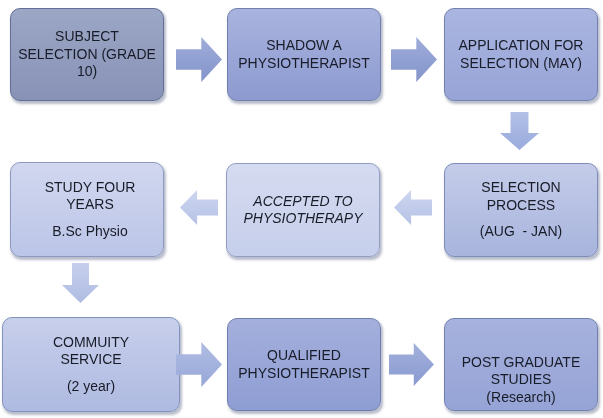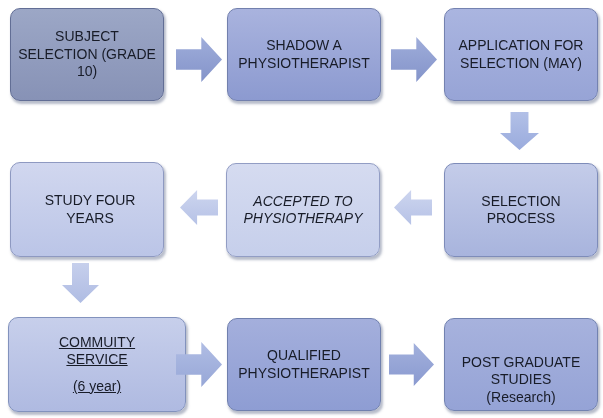--- a/index.html
+++ b/index.html
@@ -32,21 +32,21 @@
   .right{clip-path:polygon(0 27%,55% 27%,55% 0,100% 50%,55% 100%,55% 73%,0 73%);}
   .left{clip-path:polygon(100% 27%,45% 27%,45% 0,0 50%,45% 100%,45% 73%,100% 73%);}
   .down{clip-path:polygon(27% 0,73% 0,73% 55%,100% 55%,50% 100%,0 55%,27% 55%);}
 
   .b1{left:10px;top:8px;width:154px;height:93px;}
   .b2{left:227px;top:8px;width:154px;height:93px;}
   .b3{left:444px;top:8px;width:154px;height:93px;align-items:center;}
   .b4{left:10px;top:162px;width:154px;height:95px;padding-left:12px;}
   .b5{left:226px;top:163px;width:154px;height:94px;}
   .b6{left:444px;top:163px;width:154px;height:94px;}
-  .b7{left:8px;top:317px;width:178px;height:95px;text-decoration:underline;}
+  .b7{left:2px;top:317px;width:178px;height:95px;}
   .b8{left:227px;top:318px;width:154px;height:93px;}
   .b9{left:444px;top:318px;width:154px;height:93px;}
 
   .ar1{left:176px;top:37px;width:46px;height:45px;}
   .ar2{left:391px;top:37px;width:46px;height:45px;}
   .ad1{left:500px;top:112px;width:39px;height:38px;}
   .al1{left:394px;top:190px;width:38px;height:35px;}
   .al2{left:180px;top:190px;width:38px;height:35px;}
   .ad2{left:62px;top:263px;width:37px;height:40px;}
   .ar3{left:176px;top:342px;width:46px;height:45px;}
@@ -71,38 +71,40 @@
   <div class="box b3" style="background: linear-gradient(rgb(170, 181, 224), rgb(151, 164, 214)); border-color: rgb(116, 130, 176);">
     <div class="main">APPLICATION FOR
 SELECTION (MAY)</div>
   </div>
 
   <div class="arrow down ad1" style="background: linear-gradient(rgb(178, 192, 231), rgb(154, 171, 221));"></div>
 
   <div class="box b4" style="background: linear-gradient(rgb(209, 215, 239), rgb(187, 197, 231)); border-color: rgb(142, 153, 193);">
     <div class="main">STUDY FOUR
 YEARS</div>
+    <div class="sub">B.Sc Physio</div>
   </div>
   <div class="arrow left al2" style="background: linear-gradient(rgb(205, 213, 239), rgb(182, 194, 230));"></div>
   <div class="box b5" style="background: linear-gradient(rgb(213, 219, 240), rgb(198, 207, 235)); border-color: rgb(146, 157, 196); font-style: italic;">
     <div class="main">ACCEPTED TO
 PHYSIOTHERAPY</div>
   </div>
   <div class="arrow left al1" style="background: linear-gradient(rgb(205, 213, 239), rgb(182, 194, 230));"></div>
   <div class="box b6" style="background: linear-gradient(rgb(196, 204, 233), rgb(168, 180, 221)); border-color: rgb(126, 140, 185);">
     <div class="main">SELECTION
 PROCESS</div>
+    <div class="sub">(AUG&nbsp; - JAN)</div>
   </div>
 
   <div class="arrow down ad2" style="background: linear-gradient(rgb(198, 207, 236), rgb(175, 188, 227));"></div>
 
   <div class="box b7" style="background: linear-gradient(rgb(199, 207, 235), rgb(175, 186, 225)); border-color: rgb(130, 146, 189);">
     <div class="main">COMMUITY
 SERVICE</div>
-    <div class="sub">(6 year)</div>
+    <div class="sub">(2 year)</div>
   </div>
   <div class="arrow right ar3" style="background: linear-gradient(rgb(176, 189, 228), rgb(151, 167, 215));"></div>
   <div class="box b8" style="background: linear-gradient(rgb(164, 175, 220), rgb(142, 157, 211)); border-color: rgb(112, 128, 174);">
     <div class="main">QUALIFIED
 PHYSIOTHERAPIST</div>
   </div>
   <div class="arrow right ar4" style="background: linear-gradient(rgb(162, 176, 220), rgb(138, 154, 208));"></div>
   <div class="box b9" style="background: linear-gradient(rgb(167, 178, 221), rgb(149, 163, 214)); border-color: rgb(114, 130, 176); justify-content: flex-end;">
     <div class="main">POST GRADUATE
 STUDIES

